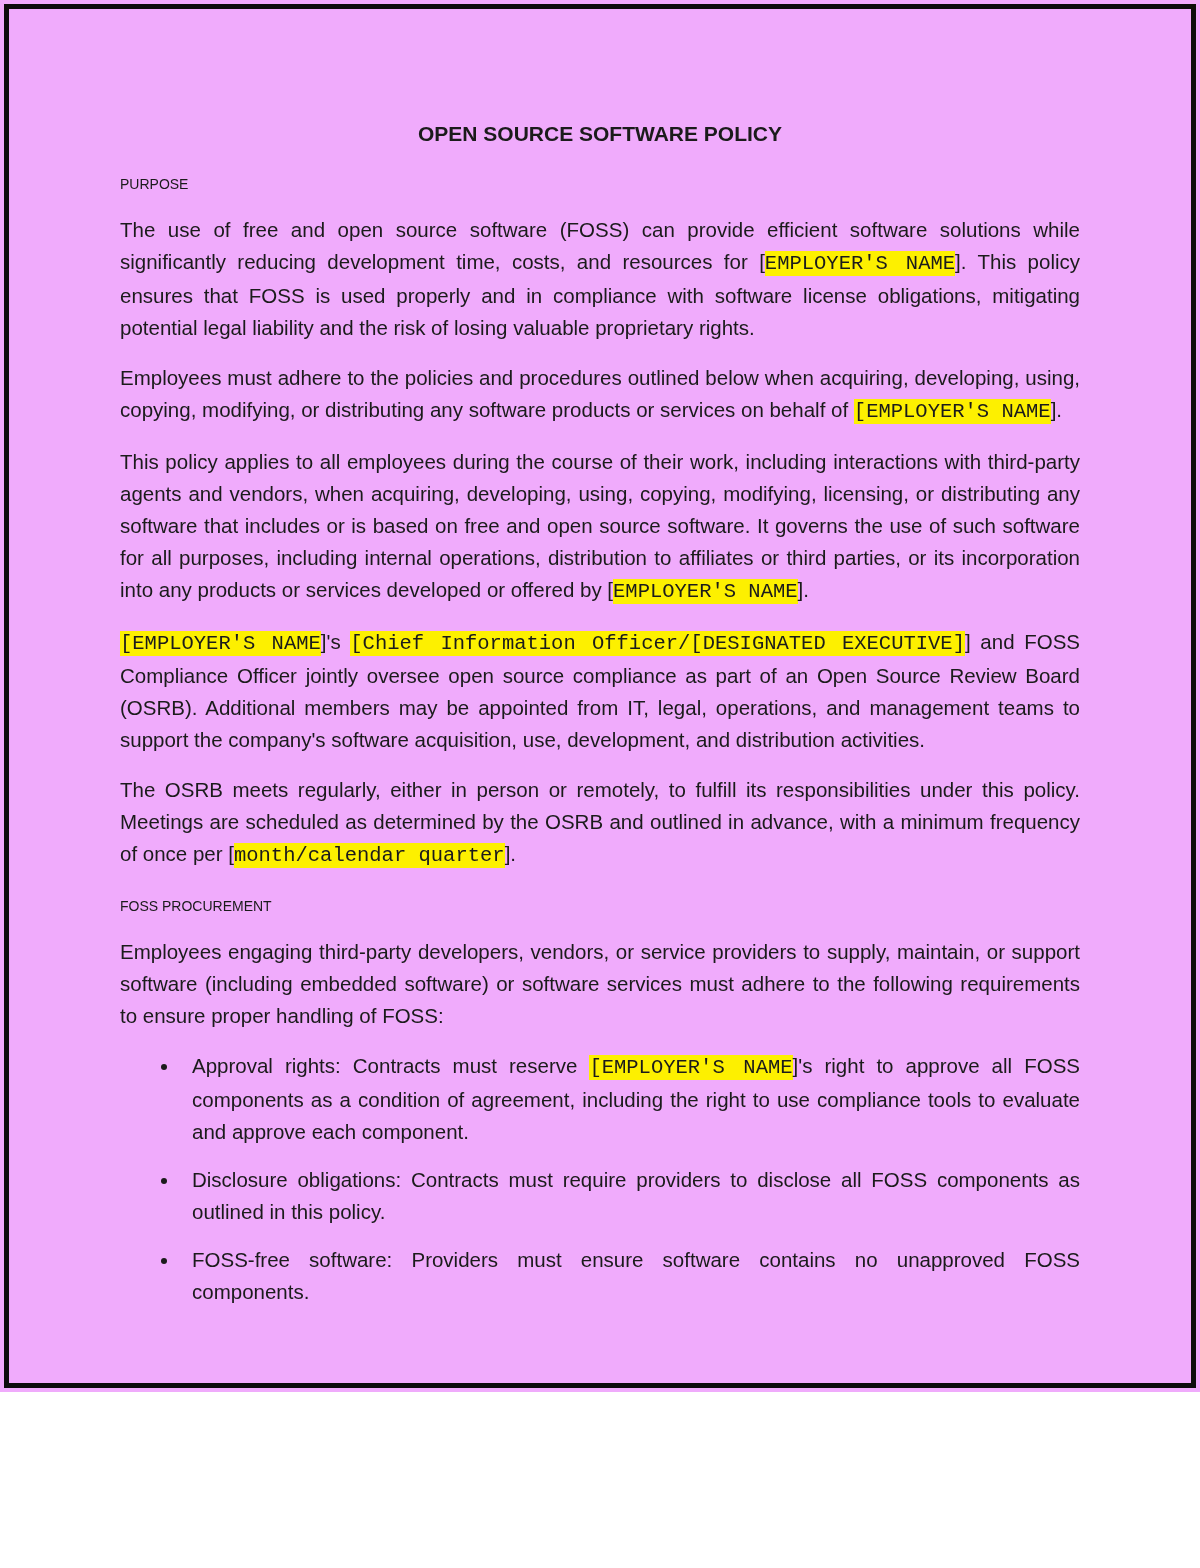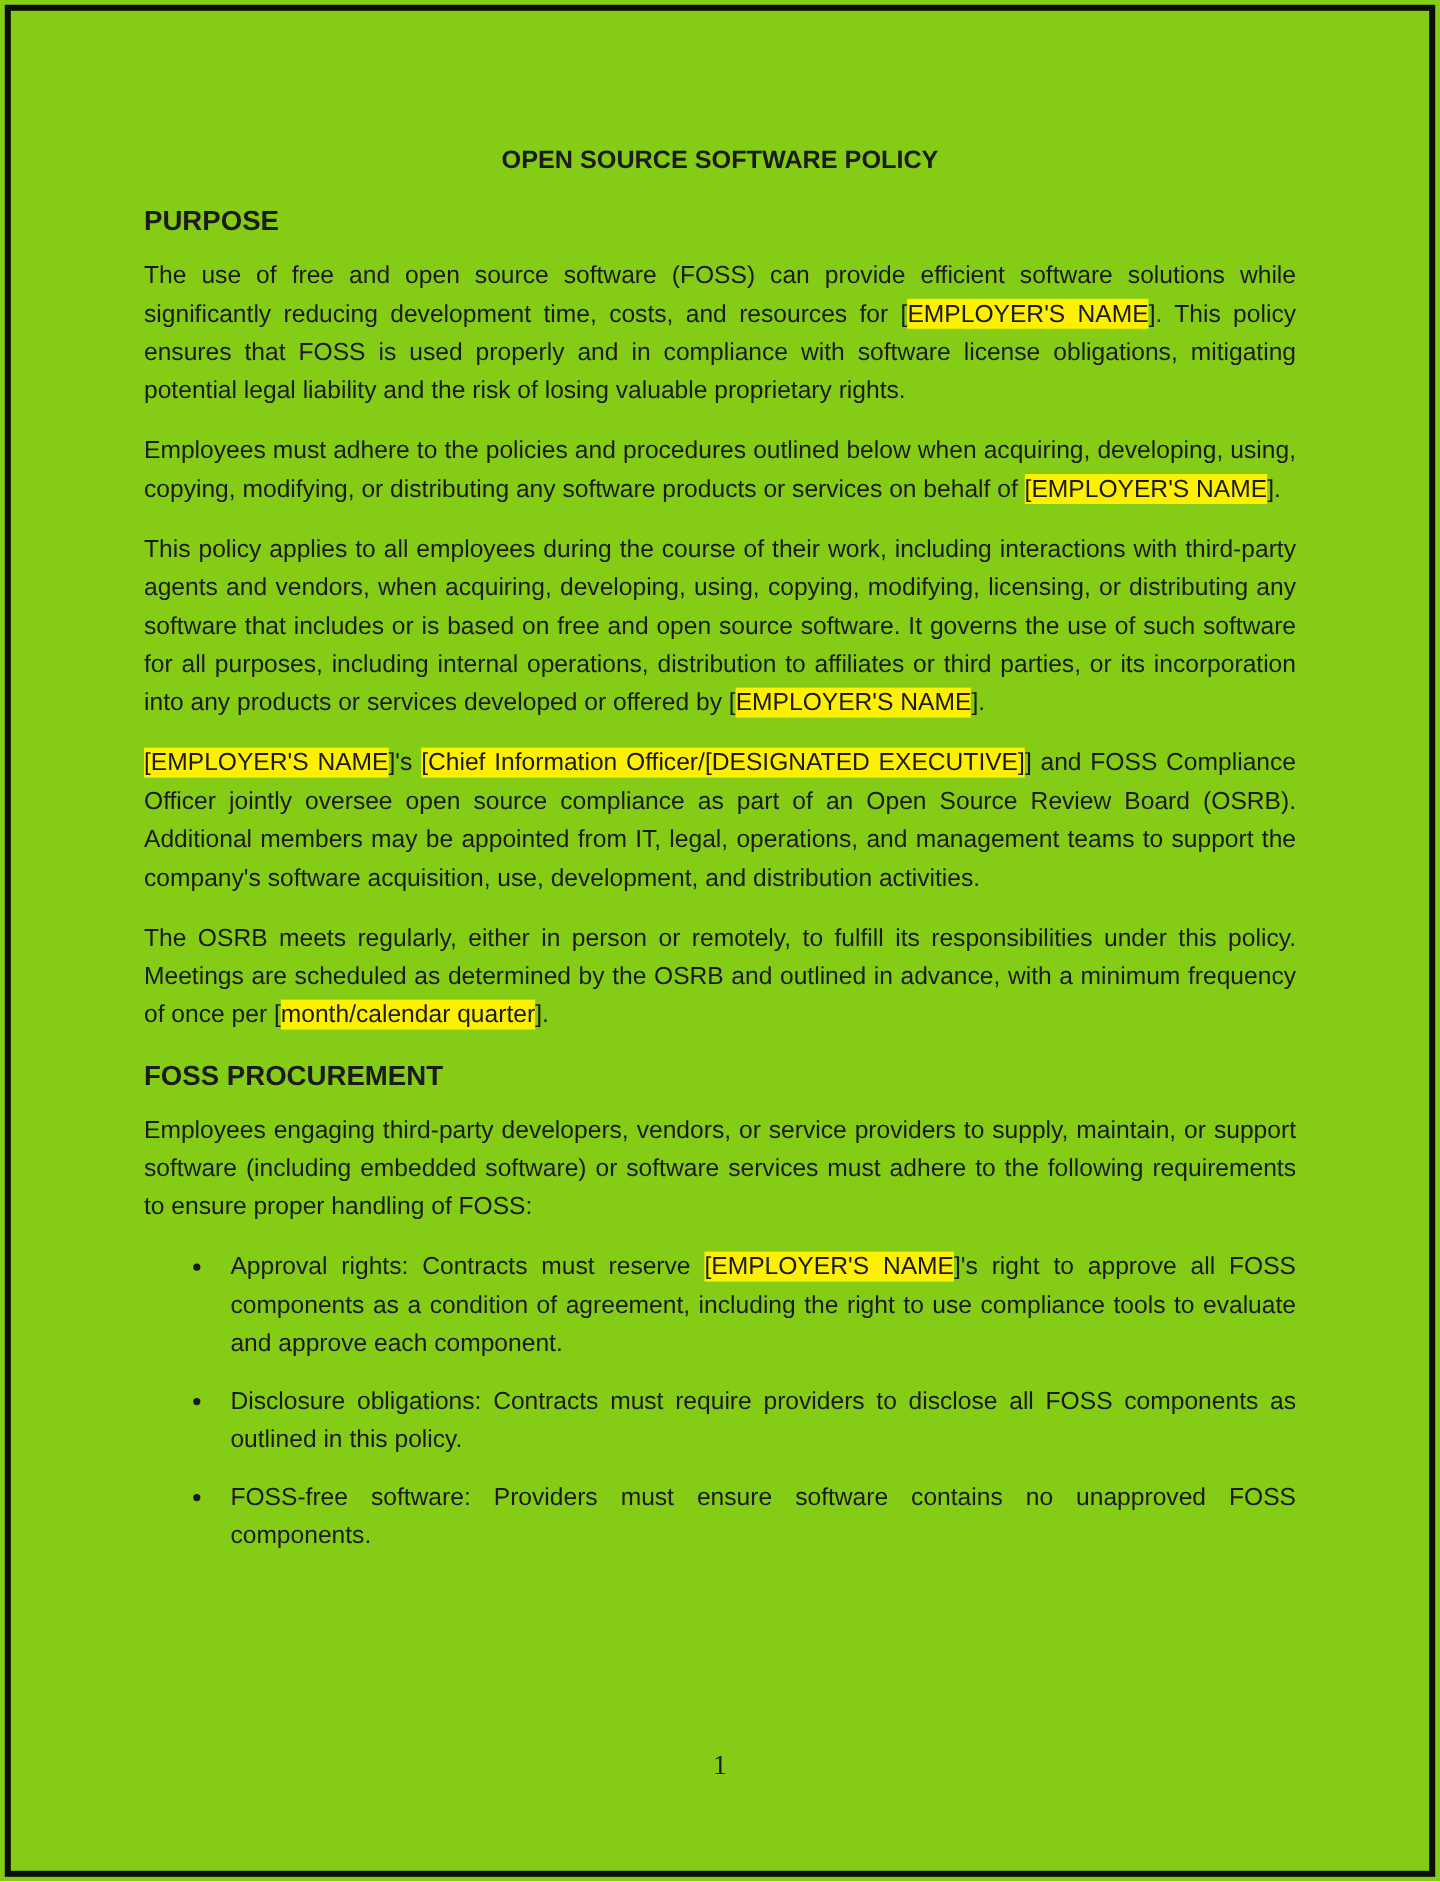--- a/index.html
+++ b/index.html
@@ -3,22 +3,22 @@
 <meta charset="utf-8">
 <style>
   html, body {
     margin: 0;
     padding: 0;
     background: #ffffff;
   }
   .page {
     position: relative;
     width: 1200px;
-    height: 1568px;
-    background: #84cc16;
+    height: 1392px;
+    background: #f0abfc;
     overflow: hidden;
     font-family: "Liberation Sans", "DejaVu Sans", sans-serif;
     color: #1b1b1b;
   }
   .page-frame {
     position: absolute;
     left: 4px; top: 4px; right: 4px; bottom: 4px;
     border: 5px solid #0c0c0c;
     pointer-events: none;
   }
@@ -31,22 +31,22 @@
     line-height: 32px;
   }
   .doc-title {
     font-size: 21px;
     font-weight: 700;
     text-align: center;
     margin: 0 0 18px 0;
     line-height: 32px;
   }
   .heading {
-    font-size: 23px;
-    font-weight: 700;
+    font-size: 14px;
+    font-weight: 400;
     margin: 0 0 14px 0;
     line-height: 32px;
   }
   .subheading {
     font-size: 20.5px;
     font-weight: 400;
     text-decoration: underline;
     text-underline-offset: 3px;
     margin: 0 0 14px 0;
     line-height: 32px;
@@ -62,20 +62,21 @@
   }
   .bullets li {
     text-align: justify;
     margin-bottom: 6px;
     padding-left: 12px;
     margin-top: 16px;
   }
   .hl {
     background: var(--hl, #fdf000);
     padding: 1px 0;
+    font-family: Liberation Mono, monospace;
   }
   .pagenum {
     position: absolute;
     left: 0;
     right: 0;
     top: 1458px;
     text-align: center;
     font-family: "Liberation Serif", "DejaVu Serif", serif;
     font-size: 23px;
     color: #1b1b1b;

